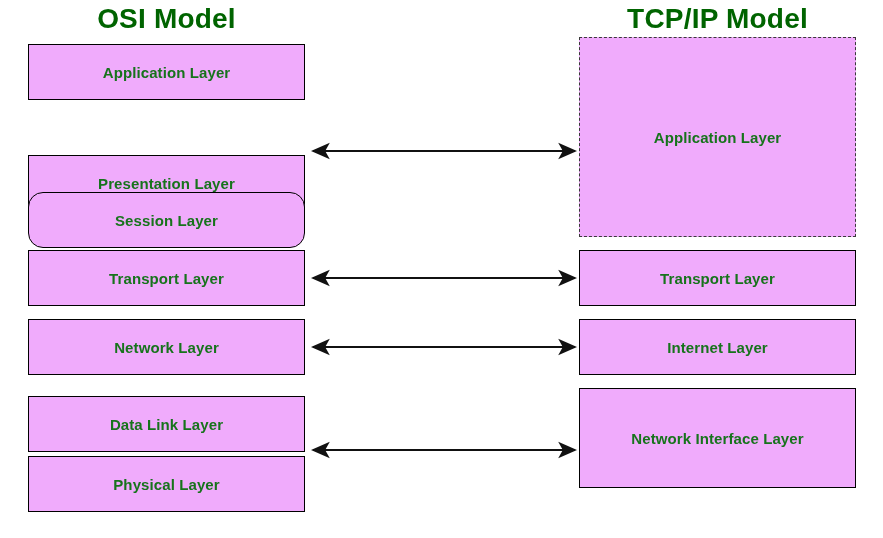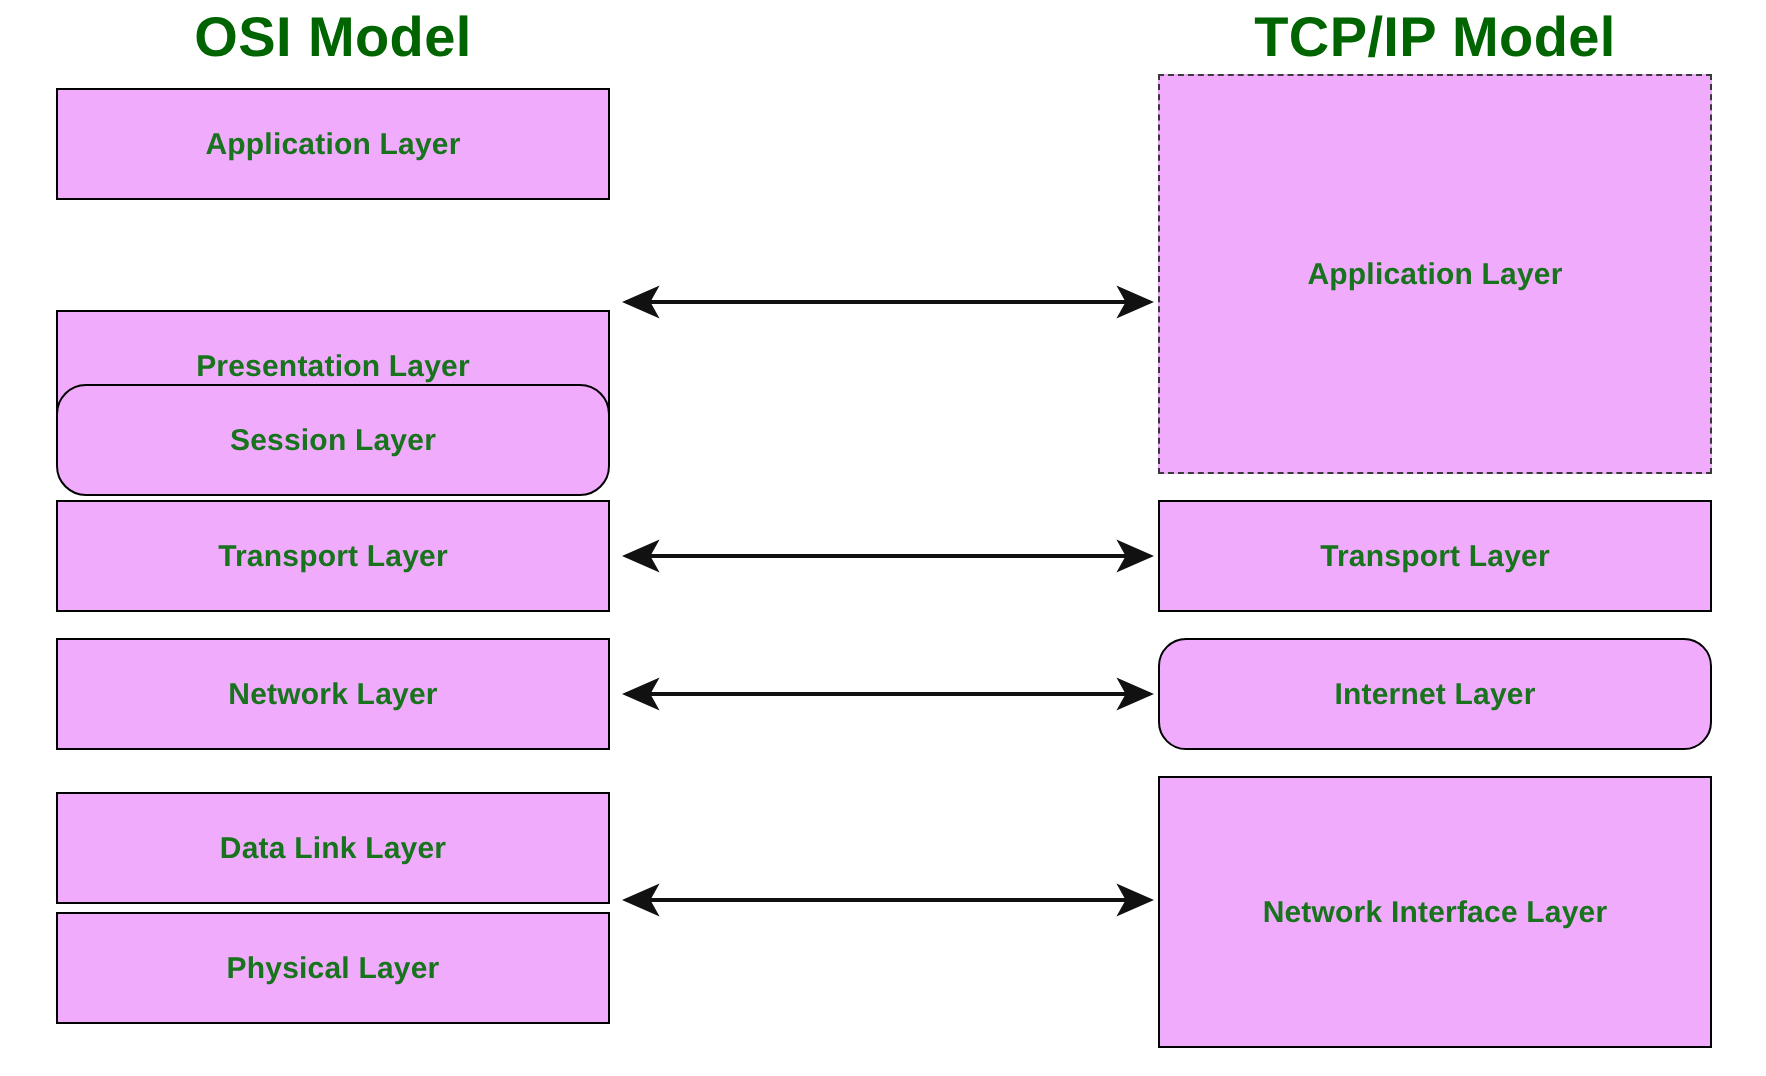--- a/index.html
+++ b/index.html
@@ -66,22 +66,22 @@
   #osi-2 { top: 192px; border-radius: 15px; }
   #osi-3 { top: 250px; }
   #osi-4 { top: 319px; }
   #osi-5 { top: 364px; margin-top: 32px; }
   #osi-6 { top: 456px; }
 
   
   .tcp-col .layer-box { left: 579px; width: 277px; }
   #tcp-0 { top: 37px;  height: 200px; }
   #tcp-1 { top: 250px; height: 56px;  }
-  #tcp-2 { top: 319px; height: 56px; border-radius: 14px;  }
-  #tcp-3 { top: 388px; height: 136px; }
+  #tcp-2 { top: 319px; height: 56px;  }
+  #tcp-3 { top: 388px; height: 100px; }
 
   
   .arrow-layer {
     position: absolute;
     left: 0; top: 0;
     width: 883px; height: 538px;
     pointer-events: none;
   }
   .arrow-hit {
     position: absolute;

